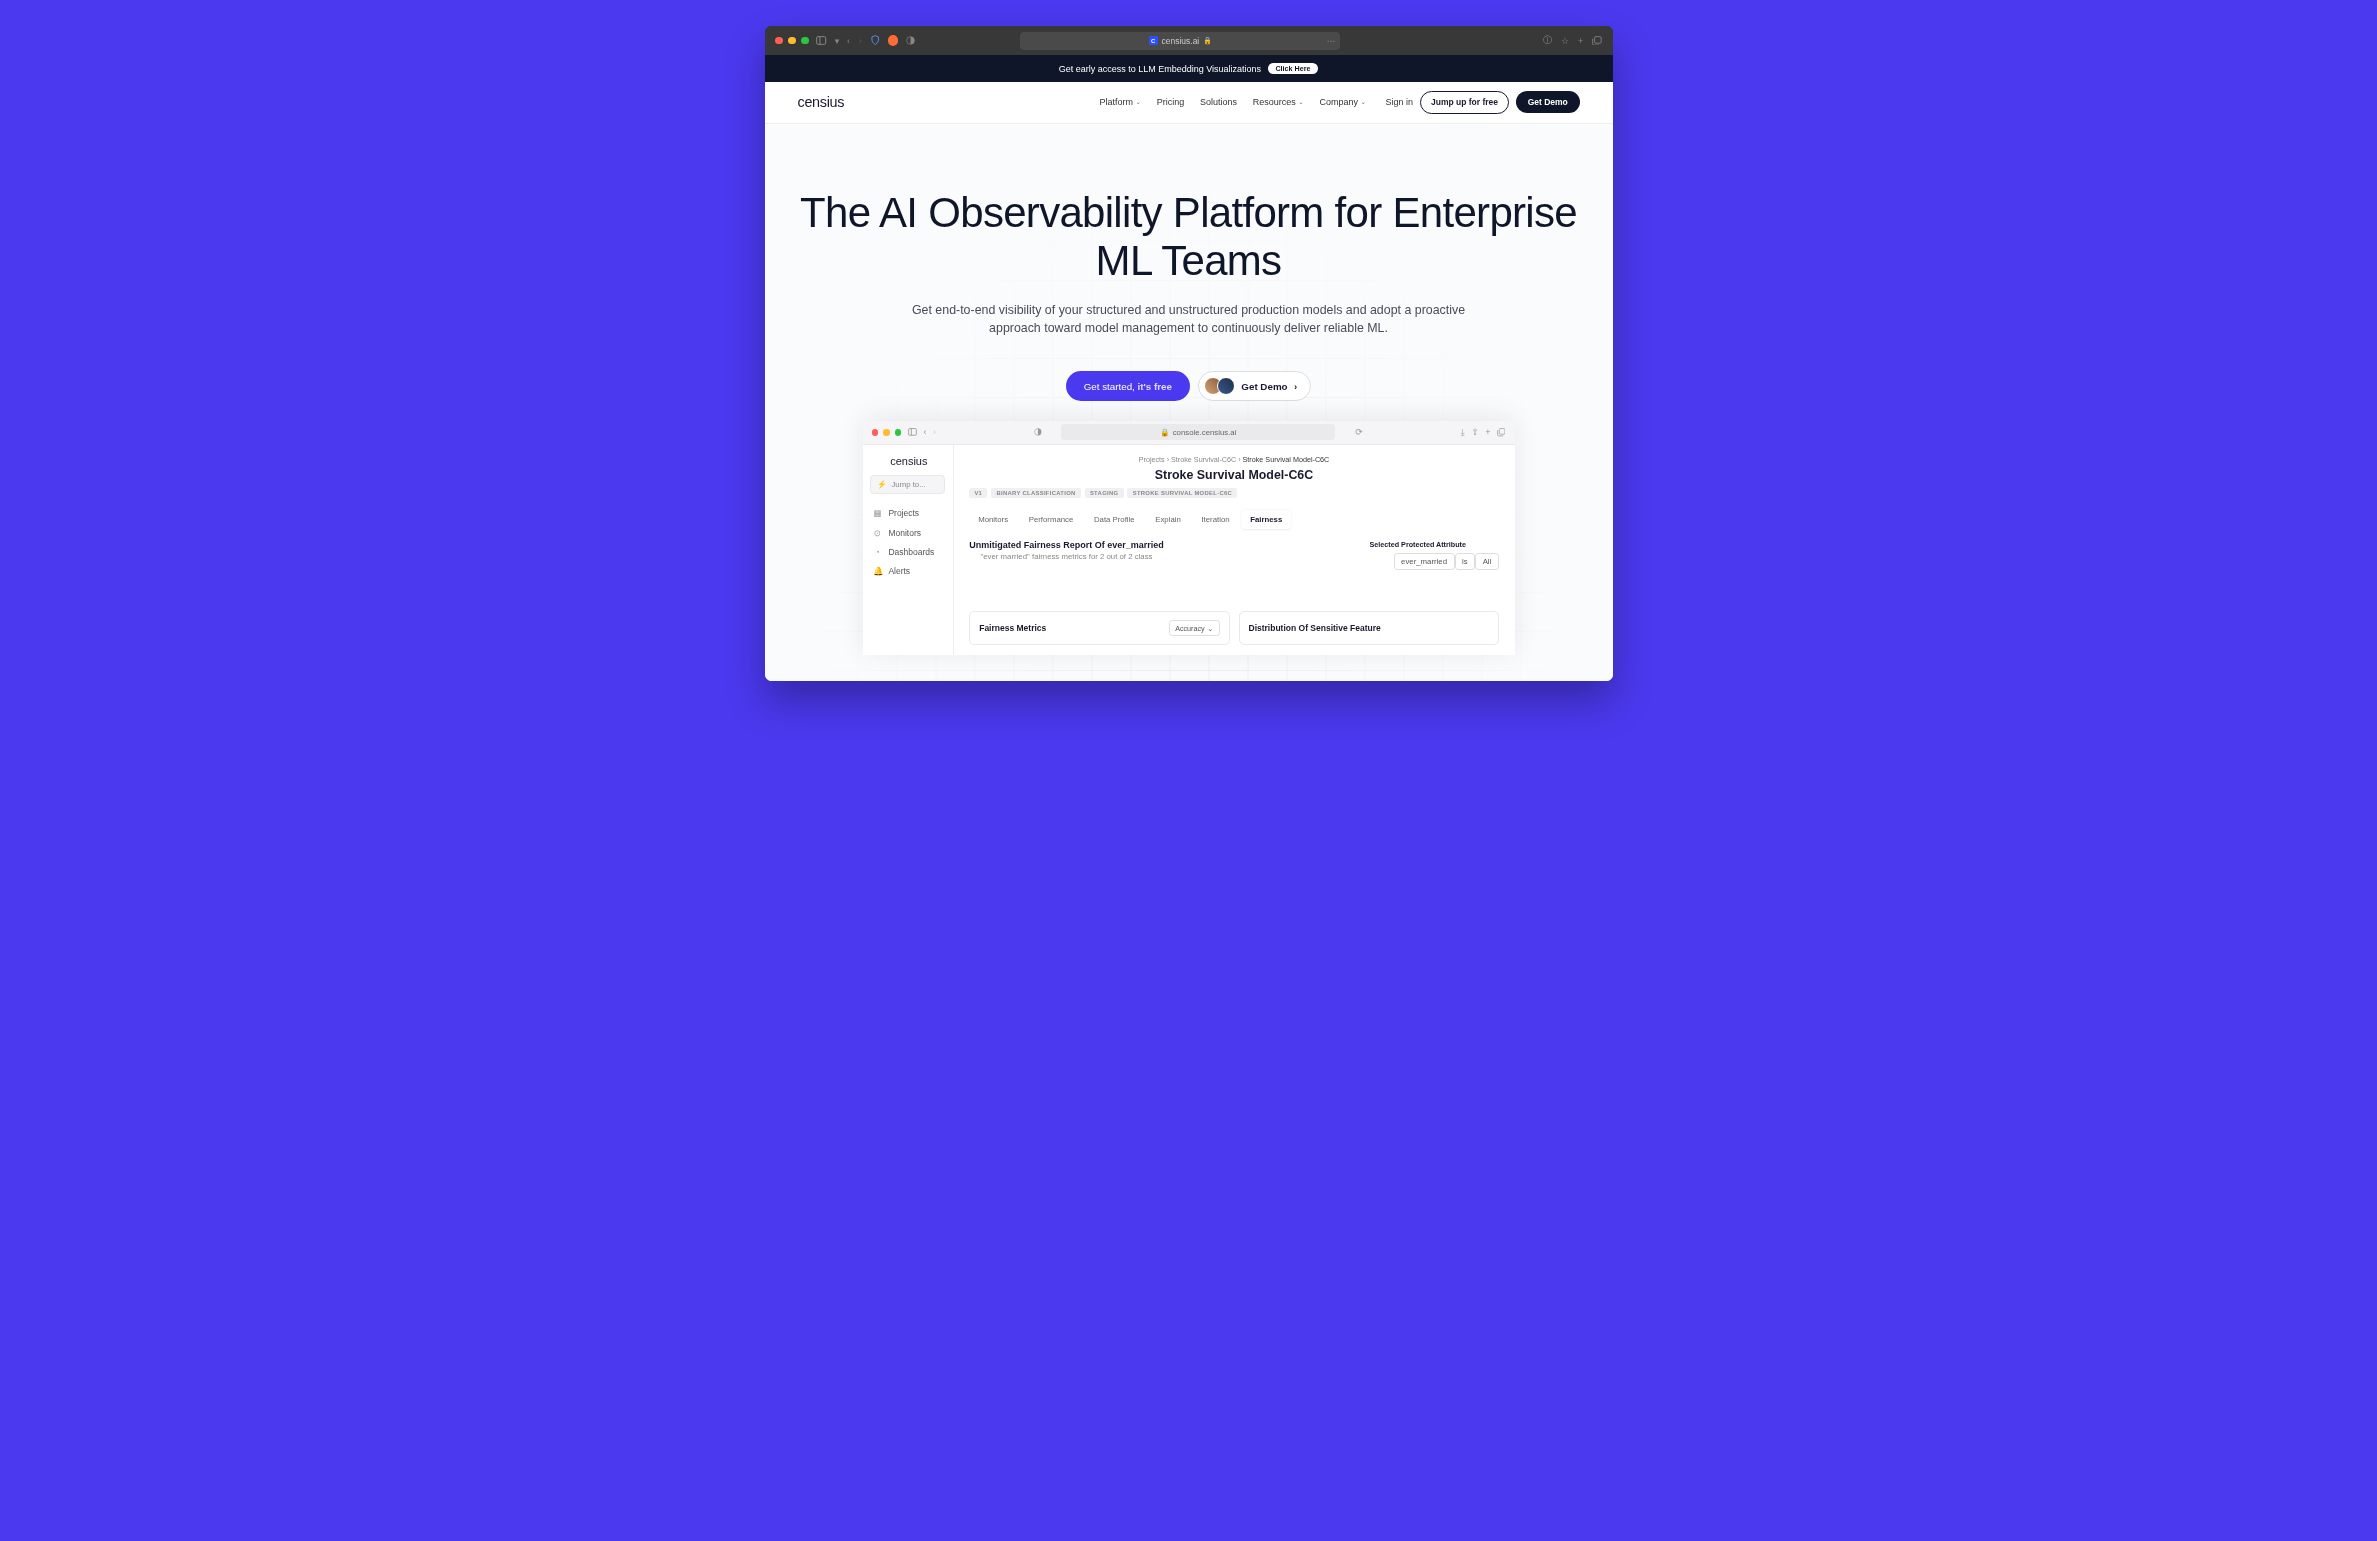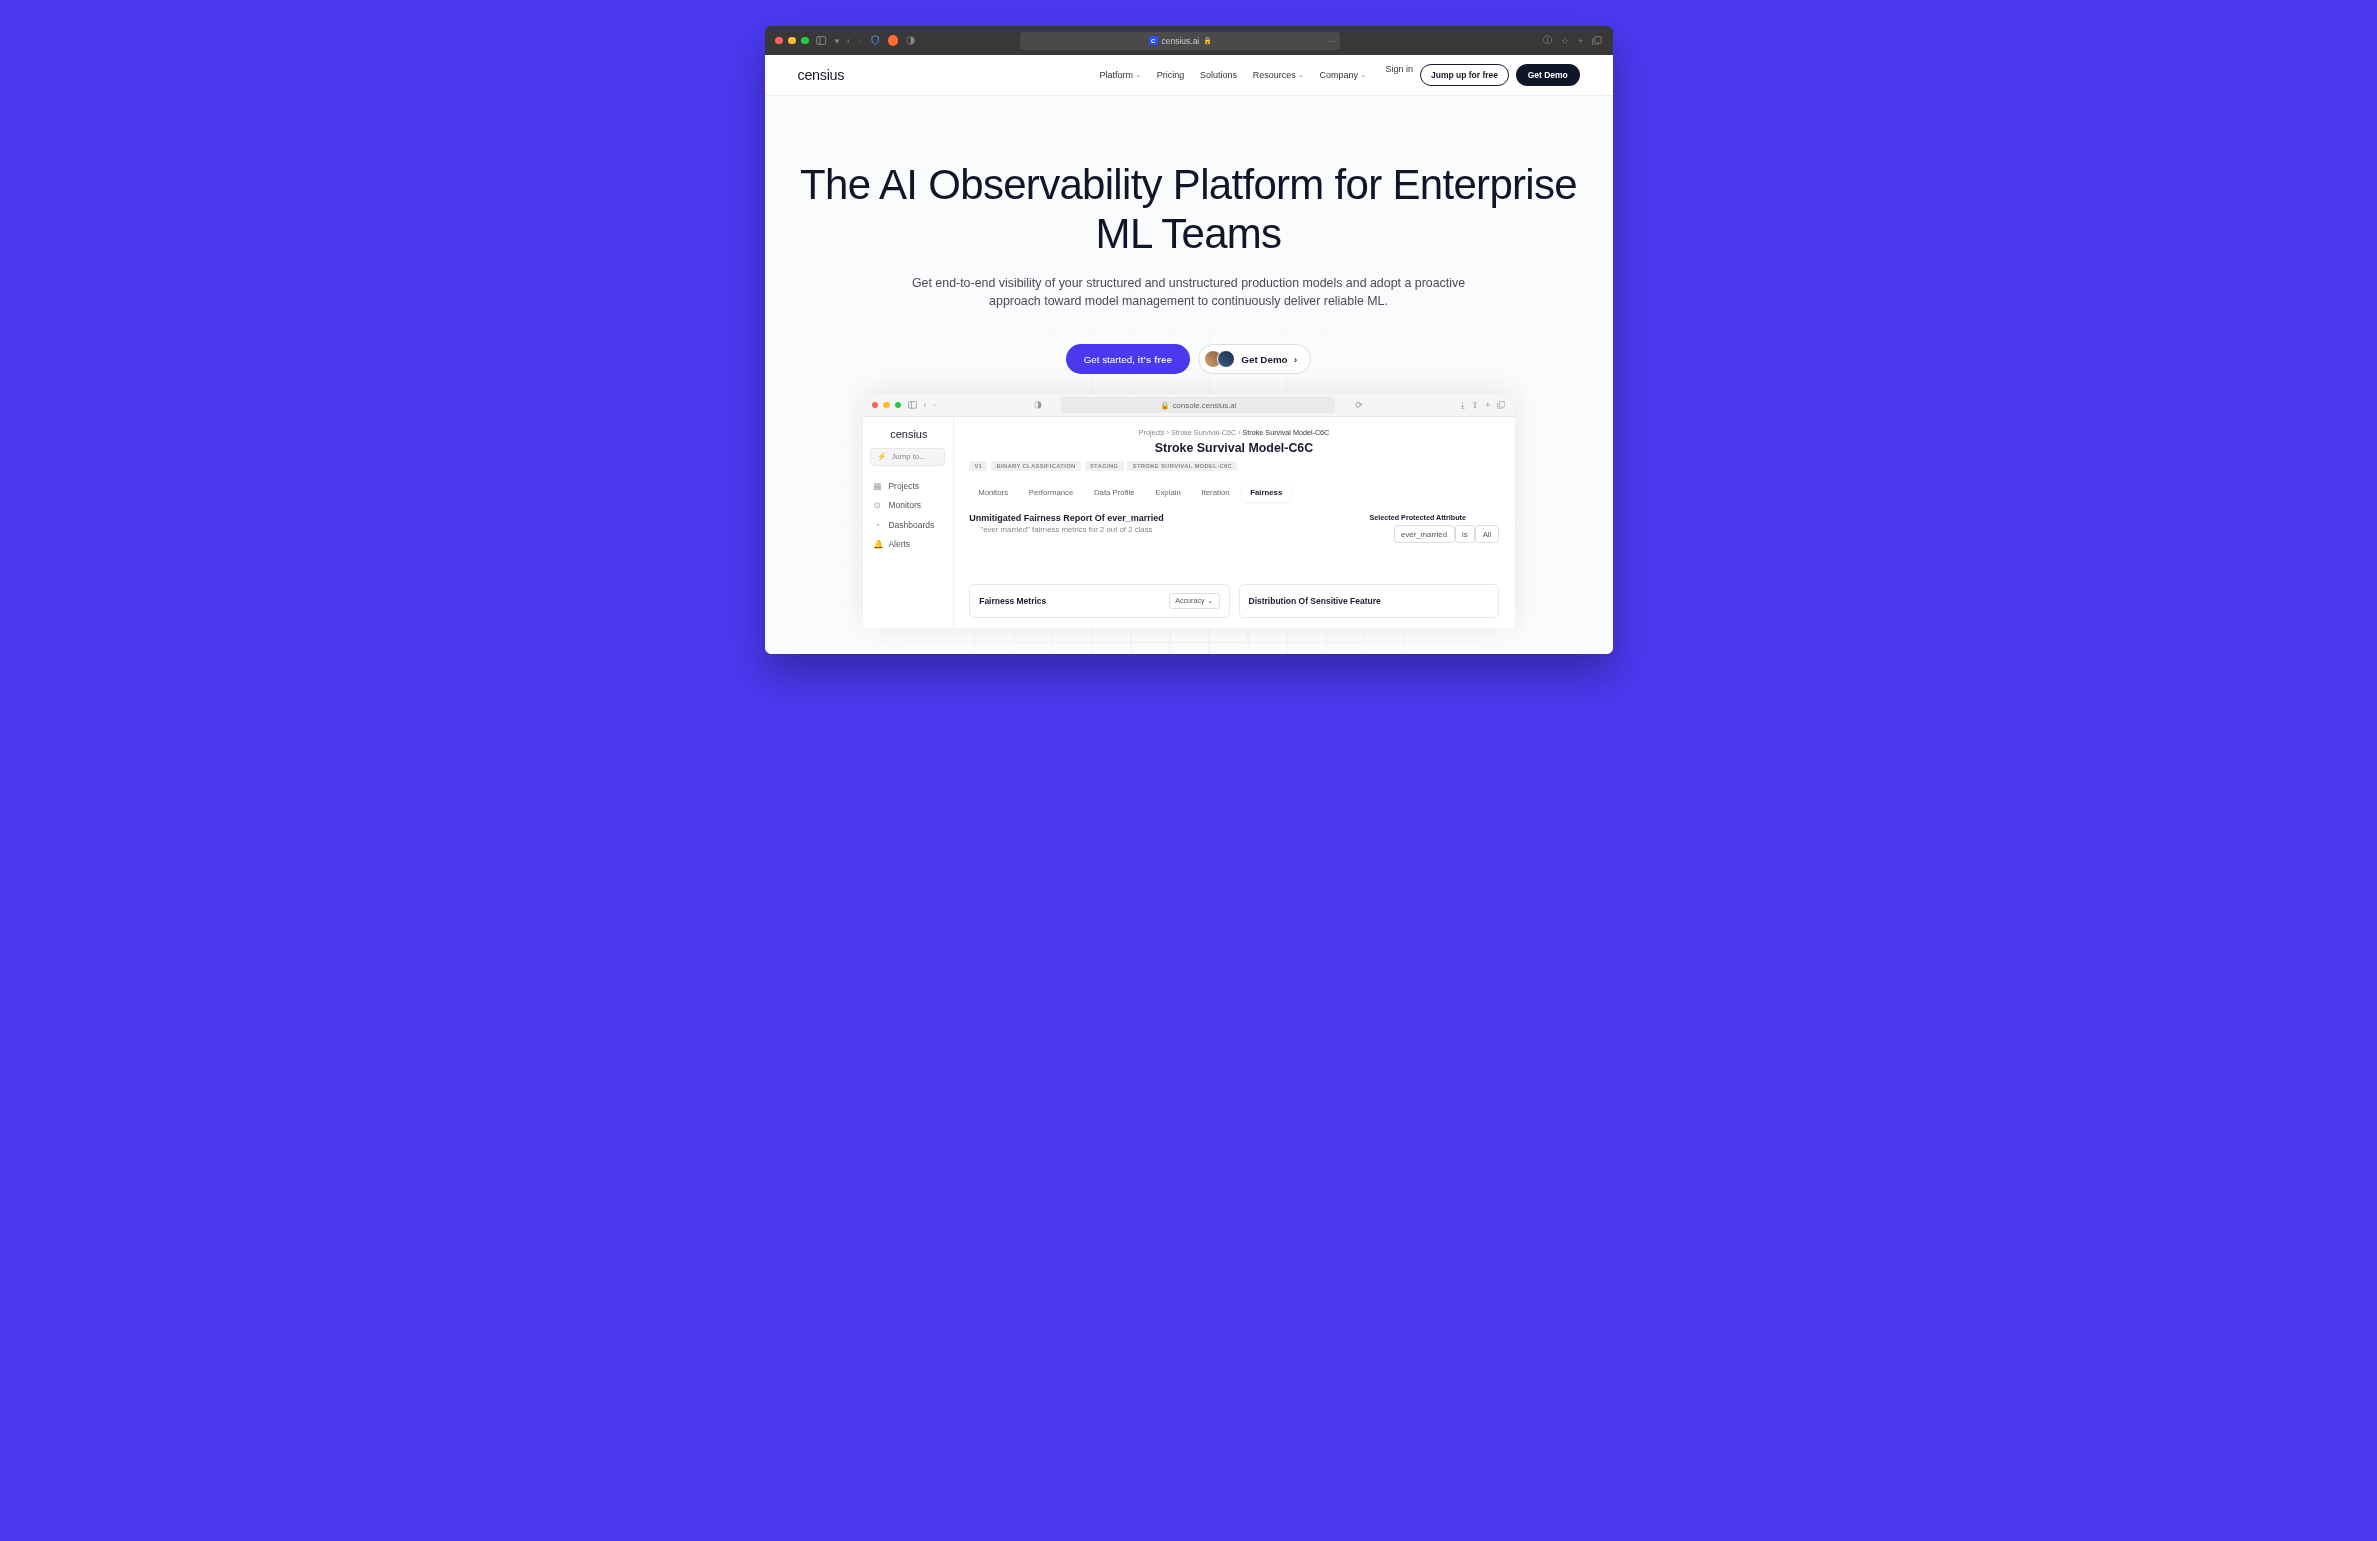--- a/index.html
+++ b/index.html
@@ -96,21 +96,21 @@
 .nav-links { display: flex; gap: 15.7px; margin-left: auto; }
 .nav-link {
   color: #333;
   font-size: 9px;
   cursor: pointer;
   display: flex;
   align-items: center;
   gap: 2.6px;
 }
 .nav-chevron { font-size: 6.5px; color: #666; }
-.nav-actions { display: flex; gap: 6.5px; align-items: flex-start; }
+.nav-actions { display: flex; gap: 6.5px; align-items: center; }
 .signin { color: #333; font-size: 9px; cursor: pointer; }
 .signup-btn {
   border: 1px solid #1a1a2e;
   background: white;
   color: #1a1a2e;
   padding: 5.2px 10.4px;
   border-radius: 13px;
   font-size: 8.5px;
   font-weight: 600;
   cursor: pointer;
@@ -354,20 +354,24 @@
       <span class="chrome-icon">
         <svg width="9.8" height="9.8" viewBox="0 0 15 15" fill="none" stroke="currentColor" stroke-width="1.3">
             <rect x="4" y="1" width="10" height="10" rx="2"></rect>
             <path d="M1 4 V12 A2 2 0 0 0 3 14 H11"></path>
           </svg>
       </span>
     </div>
   </div>
 
   <div class="page-content">
+    <div class="announcement-bar">
+      <span>Get early access to LLM Embedding Visualizations</span>
+      <span class="announcement-btn">Click Here</span>
+    </div>
 
     <nav class="main-nav">
       <div class="logo">censius</div>
       <div class="nav-links">
         <span class="nav-link">
             <span>Platform</span>
             <span class="nav-chevron">⌄</span>
           </span>
         <span class="nav-link">Pricing</span>
         <span class="nav-link">Solutions</span>

